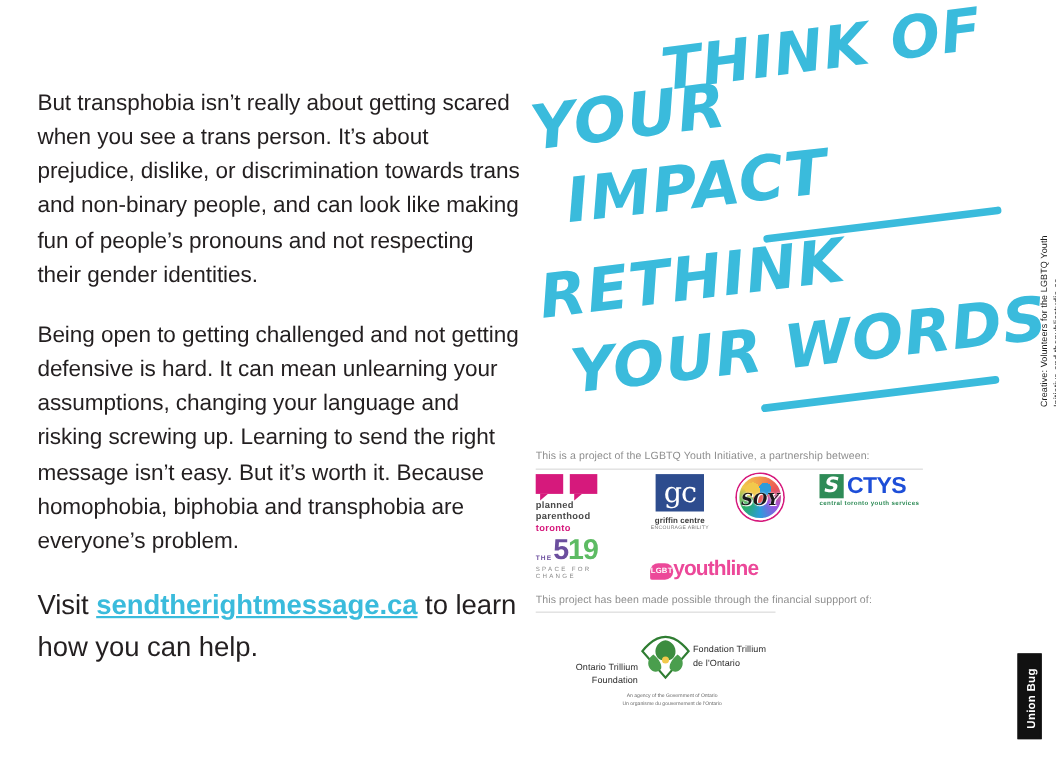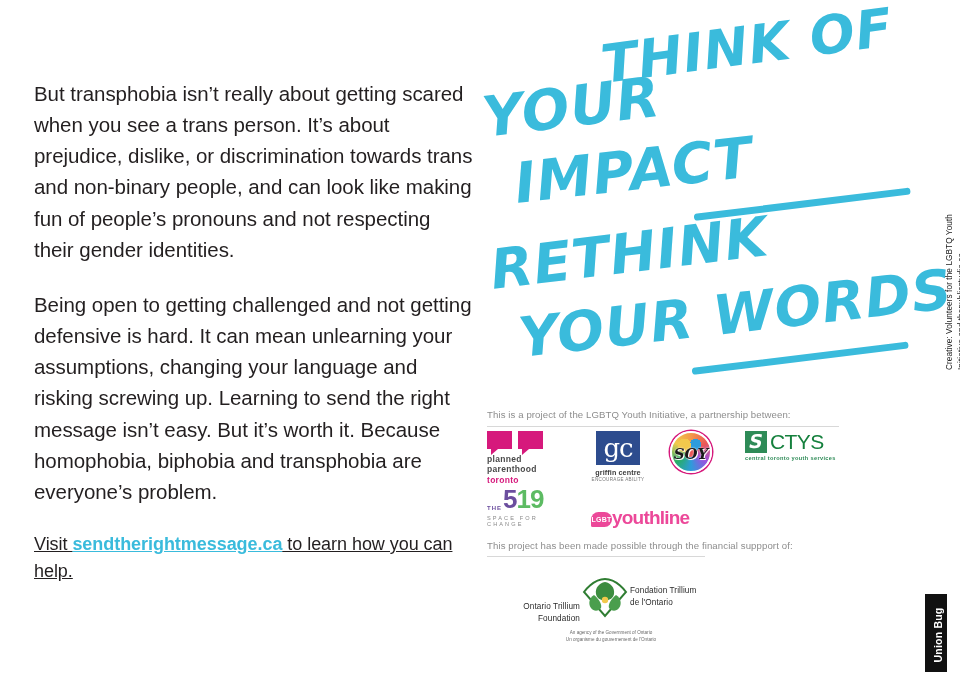--- a/index.html
+++ b/index.html
@@ -38,26 +38,25 @@
 
   .body-para {
     font-size: 20.5px;
     line-height: 1.52;
     color: #231f20;
     margin-bottom: 24px;
     letter-spacing: -0.05px;
   }
 
   #visit-para {
-    font-size: 18px;
+    font-size: 25px;
     line-height: 1.52;
     color: #231f20;
     margin-bottom: 0;
     letter-spacing: -0.05px;
-    text-decoration: underline;
   }
 
   #site-link {
     color: #3ABBDC;
     font-weight: bold;
   }
 
   
   #brush-headline {
     position: absolute;
@@ -273,22 +272,22 @@
     transform: translateY(-52%) skewX(-12deg);
     text-align: center;
     color: #ffffff;
     font-family: "DejaVu Sans", sans-serif;
     font-weight: bold;
     font-size: 19px;
     line-height: 1;
   }
   #ctys-word {
     font-size: 21px;
-    font-weight: normal;
-    color: #15803d;
+    font-weight: bold;
+    color: #1d4ed8;
     letter-spacing: -0.6px;
     line-height: 1;
   }
   #ctys-tag {
     font-size: 5.6px;
     font-weight: bold;
     color: #2E8B57;
     letter-spacing: 0.35px;
     margin-top: 2px;
   }

